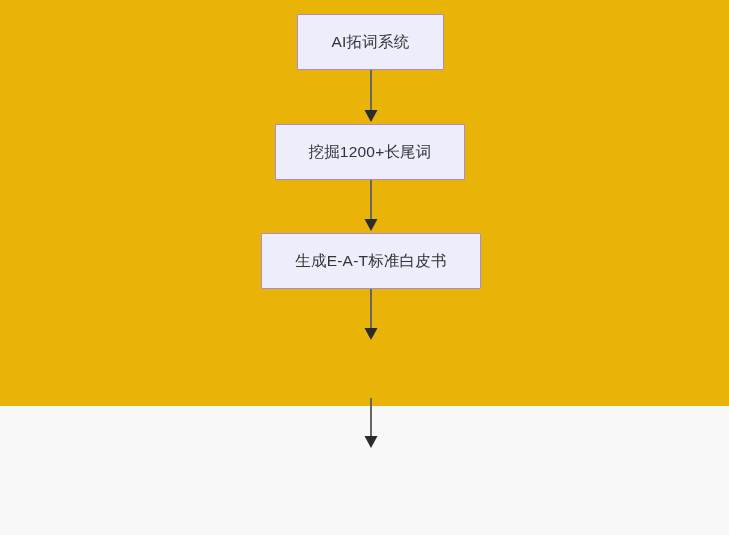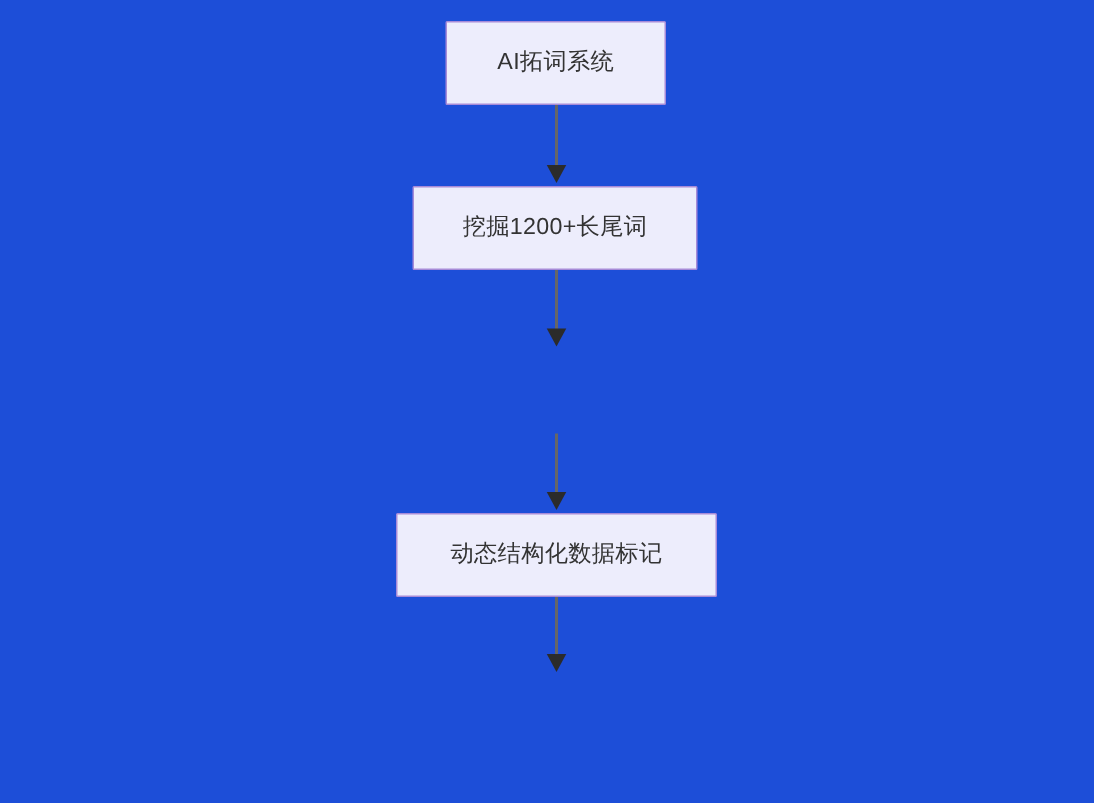--- a/index.html
+++ b/index.html
@@ -9,22 +9,22 @@
   body {
     width: 729px;
     height: 535px;
     background: #f8f8f8;
     font-family: "Liberation Sans", "DejaVu Sans", sans-serif;
     overflow: hidden;
   }
   #flow-canvas {
     position: relative;
     width: 729px;
-    height: 535px;
-    background: #1d4ed8;
+    height: 406px;
+    background: #eab308;
     text-decoration: underline;
   }
   .node {
     position: absolute;
     box-sizing: border-box;
     background: #ededfc;
     border: 1.4px solid #a78bd8;
     border-radius: 1px;
     display: flex;
     align-items: center;
@@ -80,19 +80,19 @@
   </svg>
 
   <div class="node" id="n1" style="left:297px; top:14px; width:147px;">
     <span class="node-label">AI拓词系统</span>
   </div>
 
   <div class="node" id="n2" style="left:275px; top:124px; width:190px;">
     <span class="node-label">挖掘1200+长尾词</span>
   </div>
 
+  <div class="node" id="n3" style="left:261px; top:233px; width:220px;">
+    <span class="node-label">生成E-A-T标准白皮书</span>
+  </div>
 
-  <div class="node" id="n4" style="left:264px; top:342px; width:214px;">
-    <span class="node-label">动态结构化数据标记</span>
-  </div>
 
 
 </div>
 
 </body></html>

